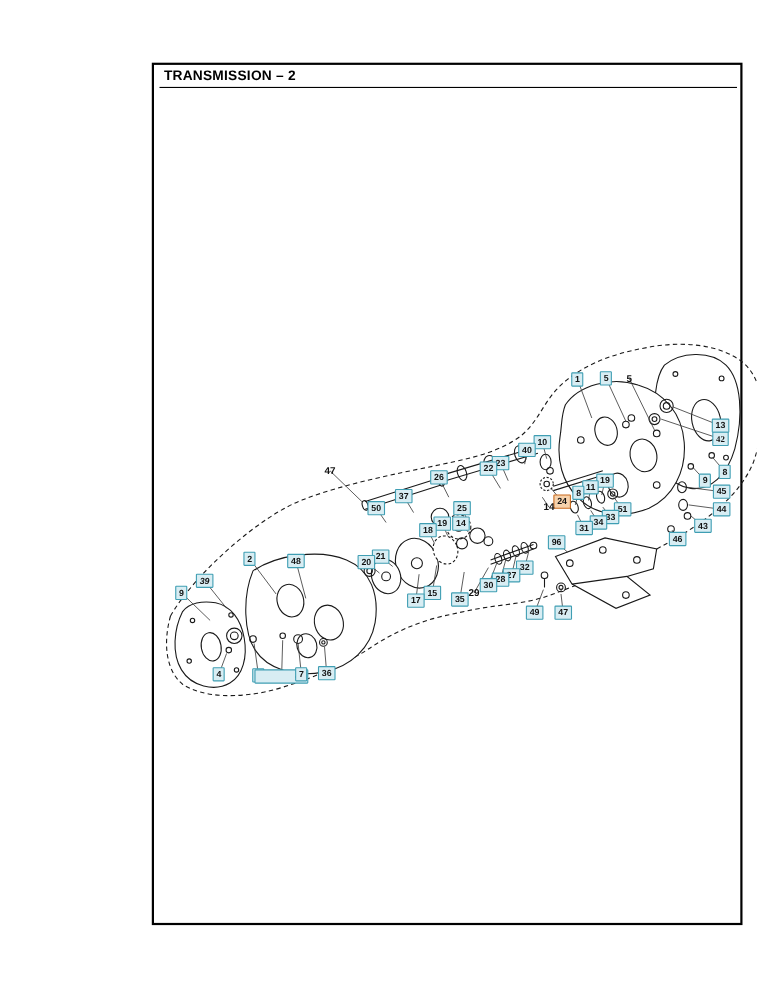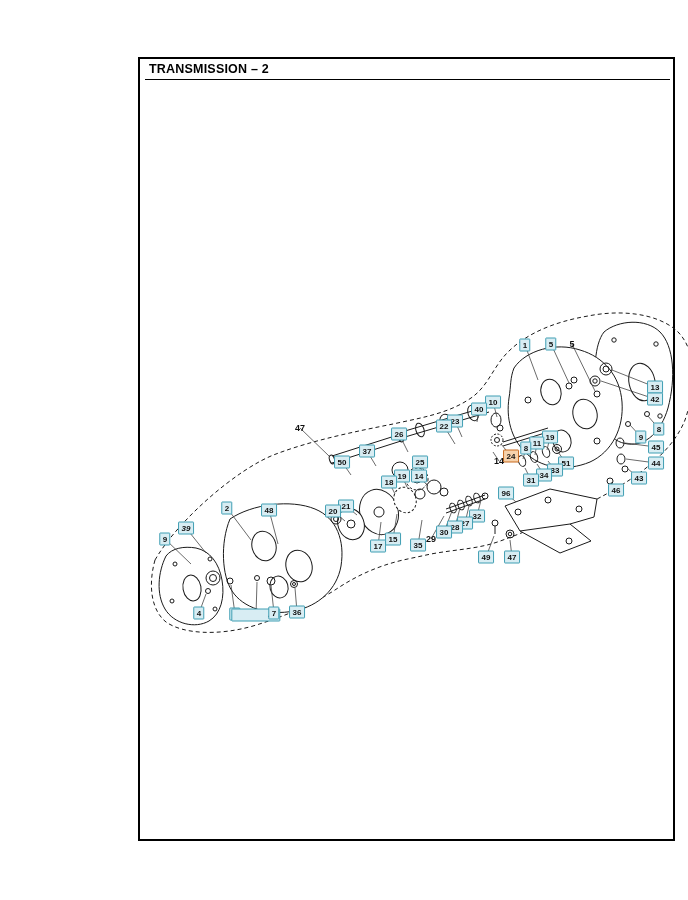--- a/index.html
+++ b/index.html
@@ -248,21 +248,21 @@
 
   <div id="callout-layer">
       <div class="callout box" style="left: 477px; top: 345px;">1</div>
       <div class="callout box" style="left: 503px; top: 344px;">5</div>
       <div class="callout plain" style="left: 524px; top: 344px;">5</div>
       <div class="callout box" style="left: 445px; top: 402px;">10</div>
       <div class="callout box" style="left: 431px; top: 409px;">40</div>
       <div class="callout box" style="left: 407px; top: 421px;">23</div>
       <div class="callout box" style="left: 396px; top: 426px;">22</div>
       <div class="callout box" style="left: 607px; top: 387px;">13</div>
-      <div class="callout box" style="left: 607px; top: 399px;">42</div>
+      <div class="callout box" style="left: 607px; top: 399px; font-family: Liberation Serif, serif;">42</div>
       <div class="callout box" style="left: 611px; top: 429px;">8</div>
       <div class="callout box" style="left: 593px; top: 437px;">9</div>
       <div class="callout box" style="left: 608px; top: 447px;">45</div>
       <div class="callout box" style="left: 608px; top: 463px;">44</div>
       <div class="callout box" style="left: 591px; top: 478px;">43</div>
       <div class="callout box" style="left: 568px; top: 490px;">46</div>
       <div class="callout box" style="left: 502px; top: 437px;">19</div>
       <div class="callout box" style="left: 489px; top: 443px;">11</div>
       <div class="callout box" style="left: 478px; top: 448px;">8</div>
       <div class="callout selected" style="left: 463px; top: 456px;">24</div>

